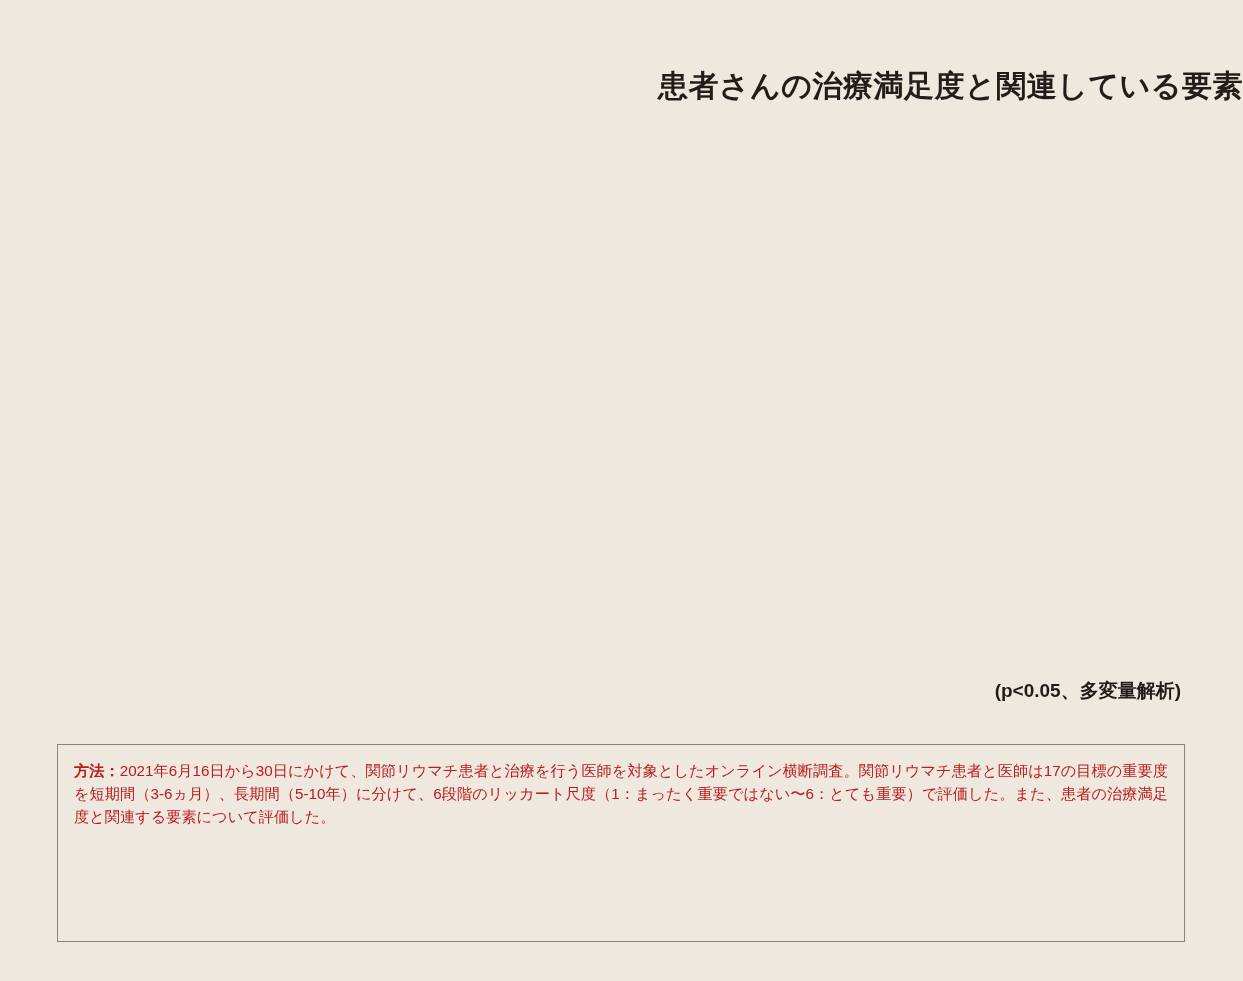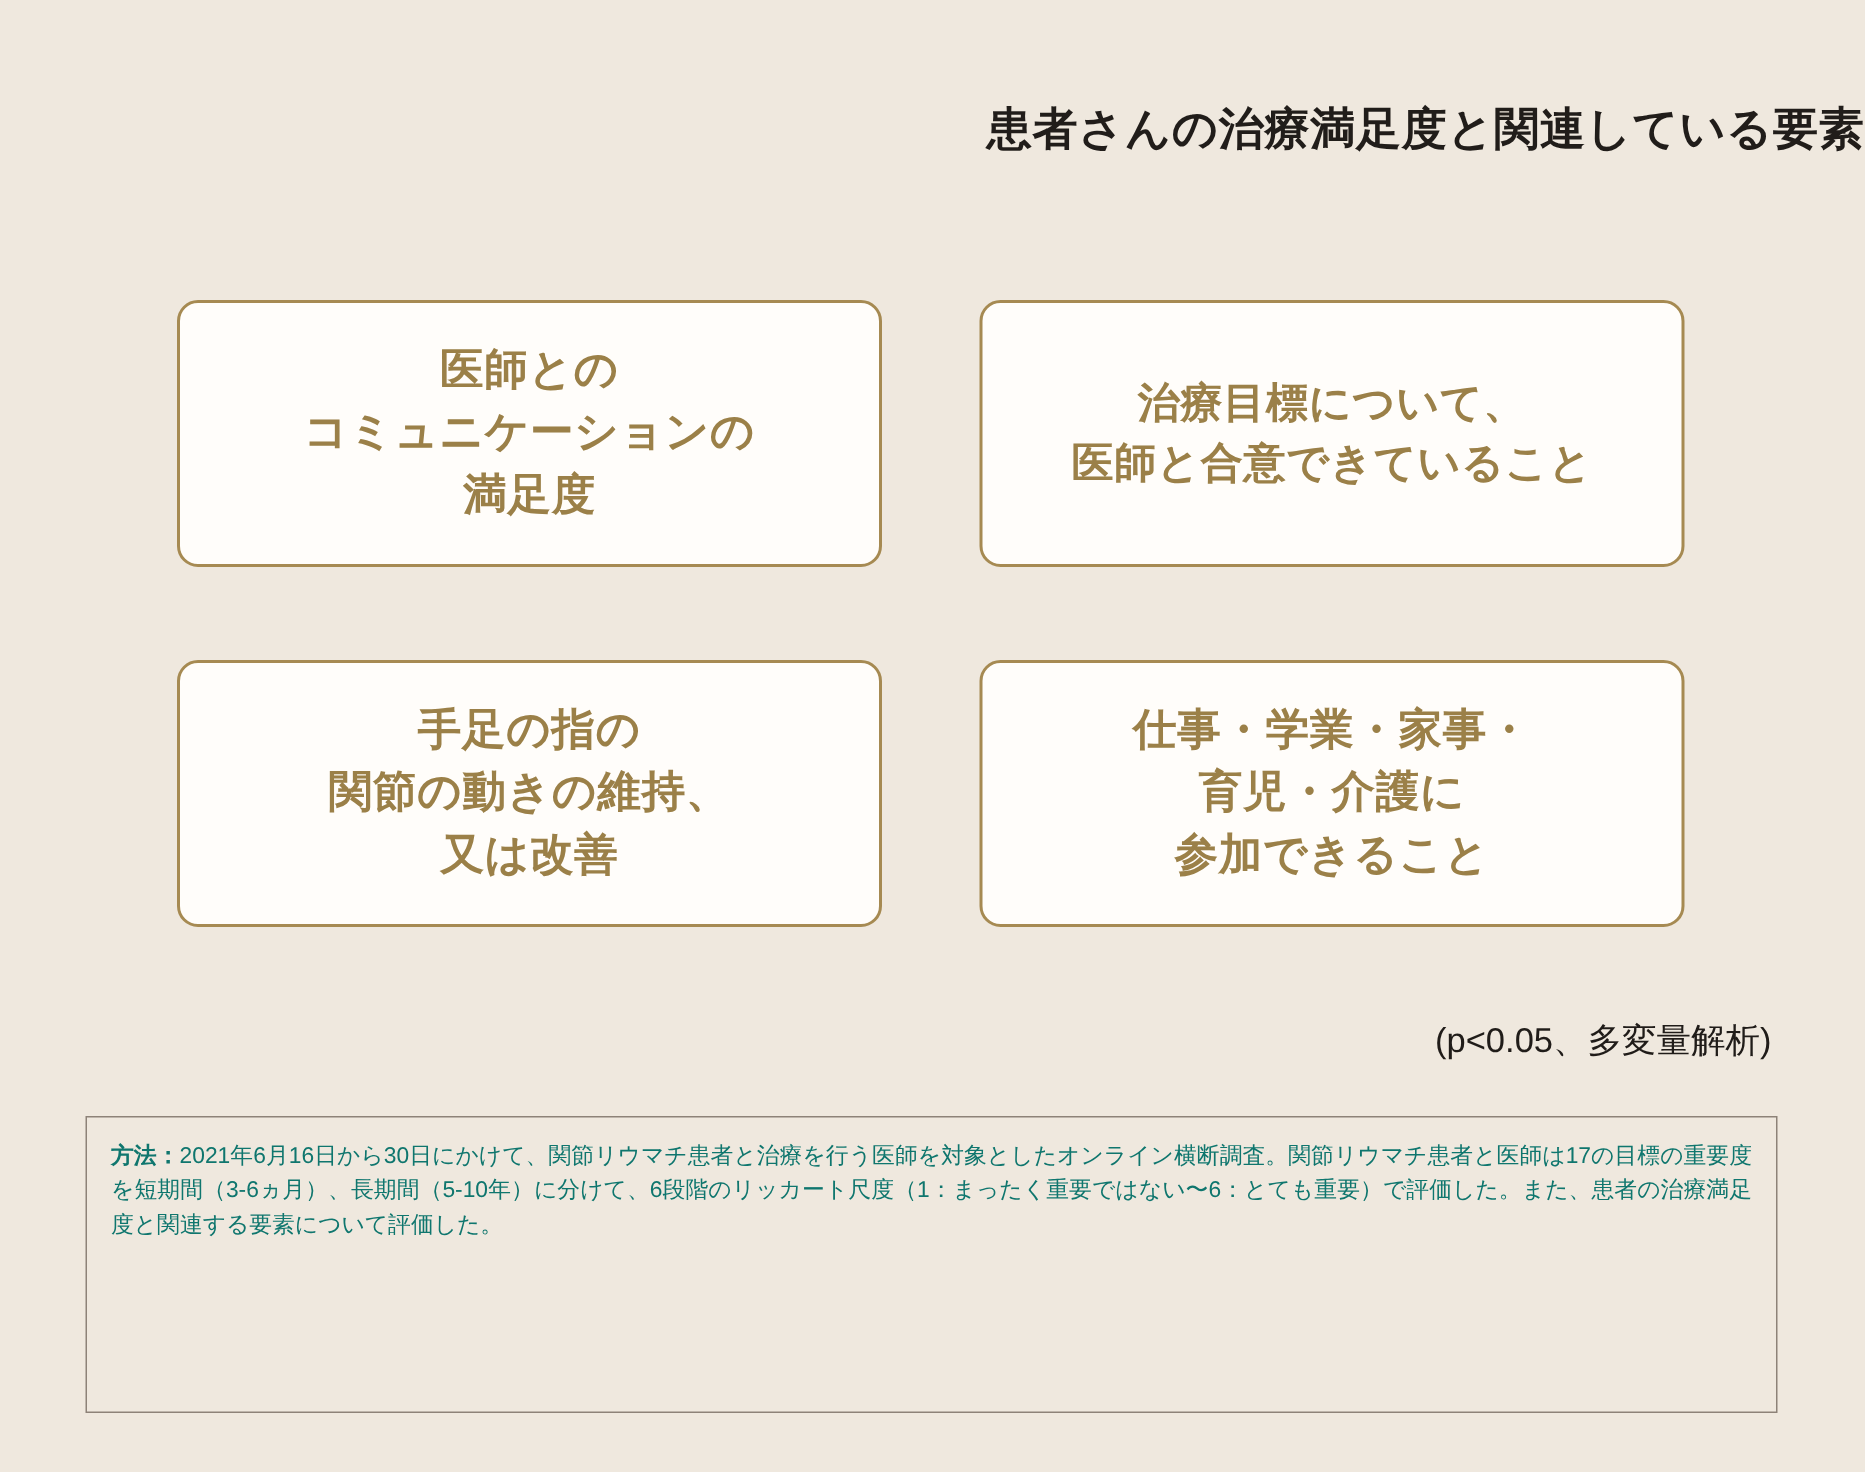--- a/index.html
+++ b/index.html
@@ -69,82 +69,56 @@
   }
 
   .card-wide .card-text {
     font-size: 28px;
   }
 
   .note-stat {
     position: absolute;
     top: 678px;
     right: 62px;
-    font-size: 23px;
-    font-weight: normal;
+    font-size: 19px;
+    font-weight: bold;
     color: #201c19;
   }
 
   .footnote {
     position: absolute;
     left: 57px;
     top: 744px;
     width: 1128px;
     min-height: 198px;
     border: 1px solid #8d8278;
     background: transparent;
     box-sizing: border-box;
     padding: 14px 16px 12px 16px;
   }
 
   .footnote p {
     margin: 0 0 1px 0;
     font-size: 15.2px;
     line-height: 1.52;
     text-align: justify;
-    color: #0f766e;
+    color: #b91c1c;
   }
 
   .footnote .lead {
     font-weight: bold;
   }
 </style>
 </head>
 <body>
 
 <div class="slide">
 
   <div class="title">患者さんの治療満足度と関連している要素</div>
 
-  <div class="cards">
-
-    <div class="card">
-      <div class="card-text">医師との
-コミュニケーションの
-満足度</div>
-    </div>
-
-    <div class="card card-wide">
-      <div class="card-text">治療目標について、
-医師と合意できていること</div>
-    </div>
-
-    <div class="card">
-      <div class="card-text">手足の指の
-関節の動きの維持、
-又は改善</div>
-    </div>
-
-    <div class="card">
-      <div class="card-text">仕事・学業・家事・
-育児・介護に
-参加できること</div>
-    </div>
-
-  </div>
 
   <div class="note-stat">(p&lt;0.05、多変量解析)</div>
 
   <div class="footnote">
     <p><span class="lead">方法：</span><span>2021年6月16日から30日にかけて、関節リウマチ患者と治療を行う医師を対象としたオンライン横断調査。関節リウマチ患者と医師は17の目標の重要度を短期間（3-6ヵ月）、長期間（5-10年）に分けて、6段階のリッカート尺度（1：まったく重要ではない〜6：とても重要）で評価した。また、患者の治療満足度と関連する要素について評価した。</span></p>
   </div>
 
 </div>
 
 </body></html>

